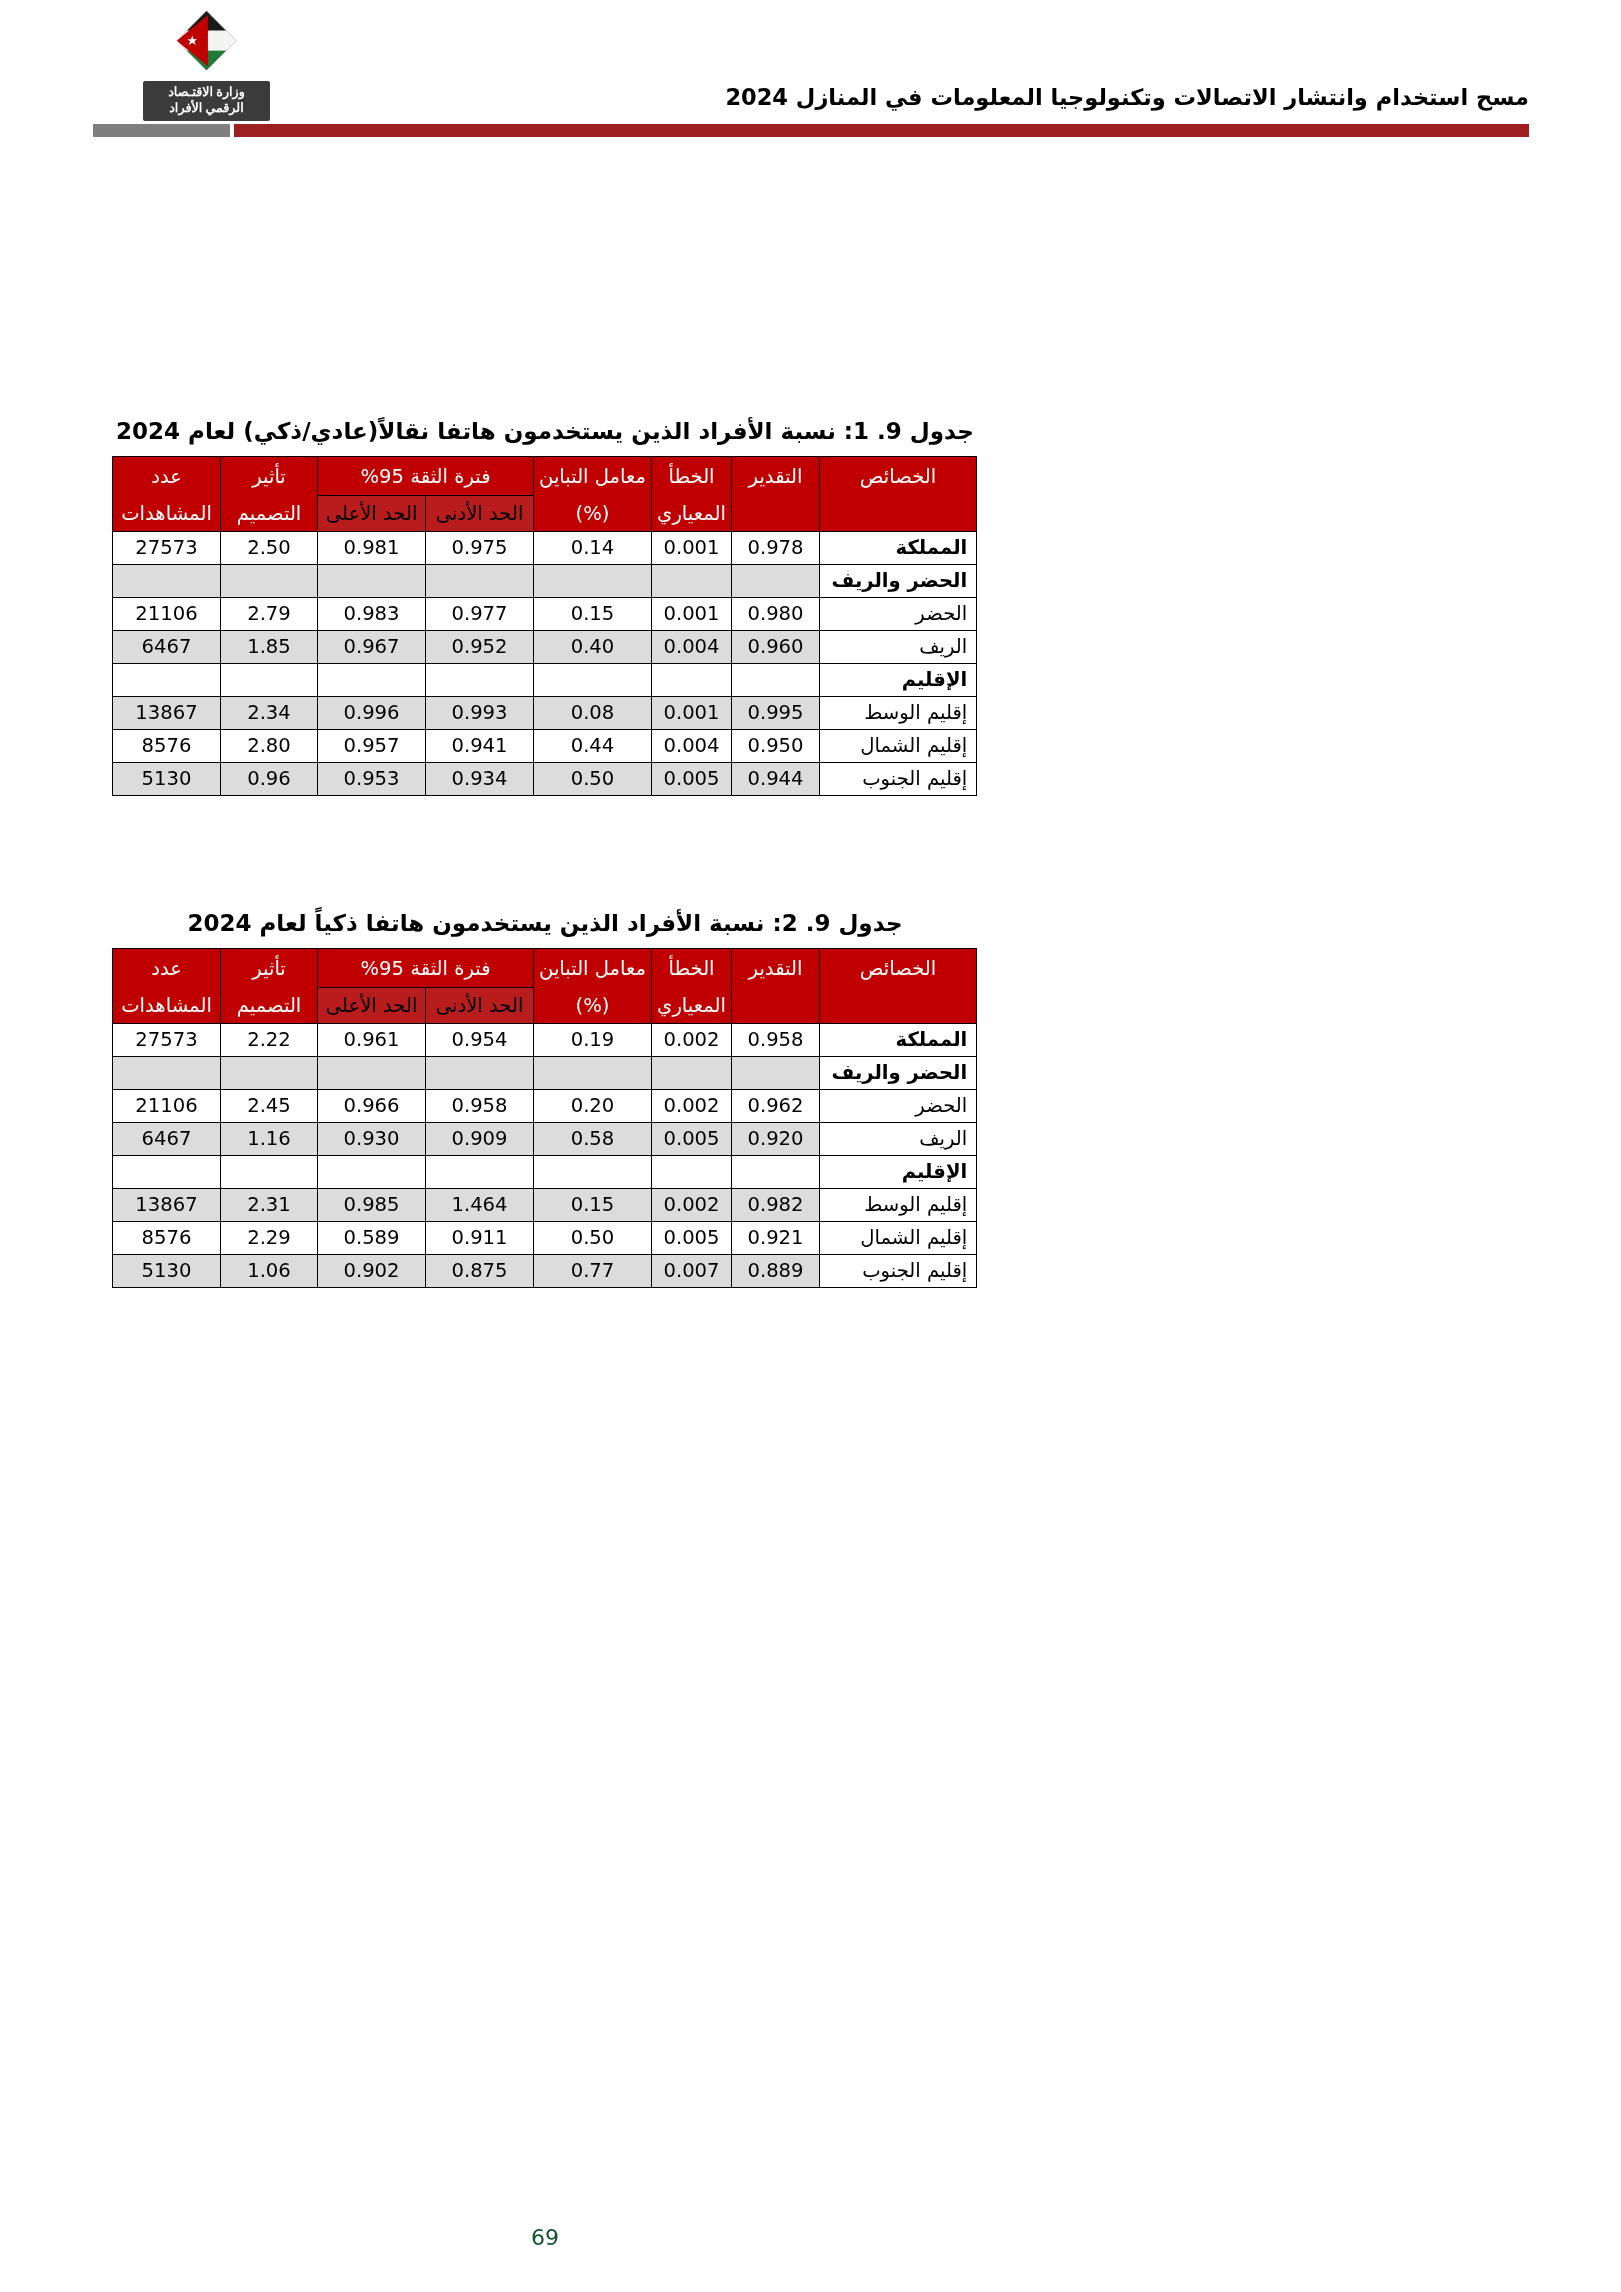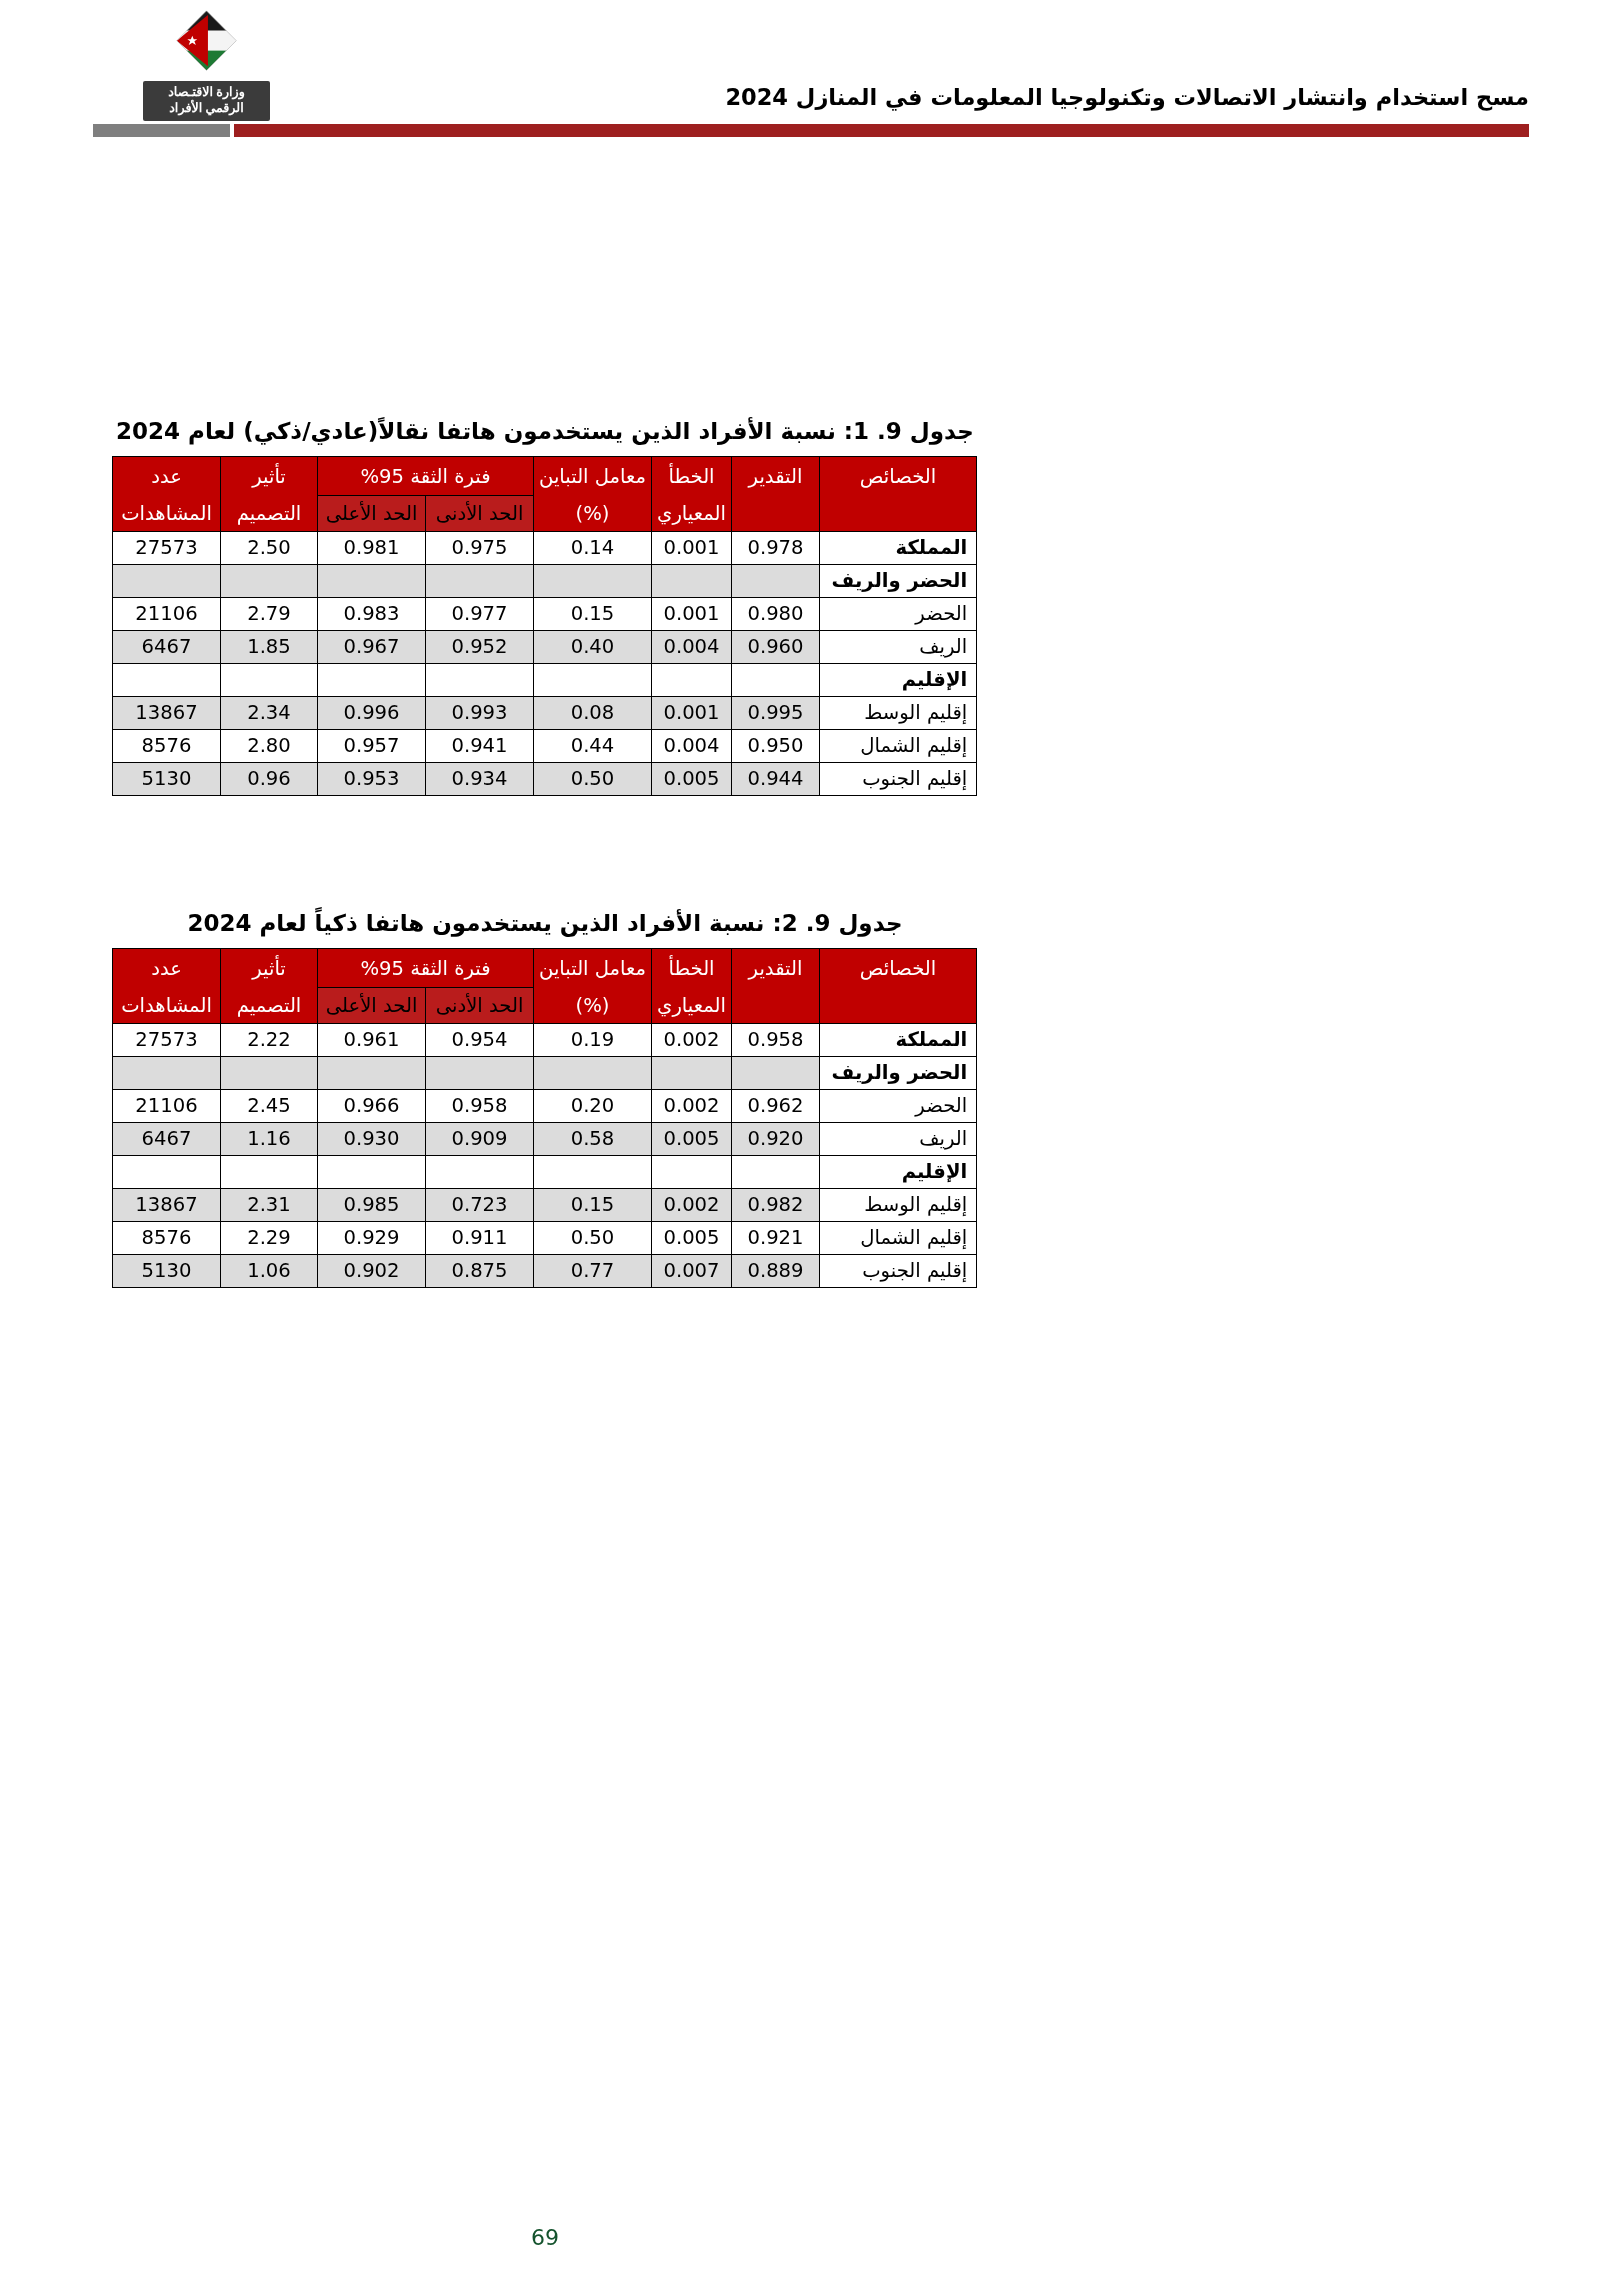--- a/index.html
+++ b/index.html
@@ -307,32 +307,32 @@
             <td></td>
             <td></td>
             <td></td>
             <td></td>
           </tr>
           <tr class="alt">
             <td class="label">إقليم الوسط</td>
             <td>0.982</td>
             <td>0.002</td>
             <td>0.15</td>
-            <td>0.723</td>
+            <td>1.464</td>
             <td>0.985</td>
             <td>2.31</td>
             <td>13867</td>
           </tr>
           <tr>
             <td class="label">إقليم الشمال</td>
             <td>0.921</td>
             <td>0.005</td>
             <td>0.50</td>
             <td>0.911</td>
-            <td>0.929</td>
+            <td>0.589</td>
             <td>2.29</td>
             <td>8576</td>
           </tr>
           <tr class="alt">
             <td class="label">إقليم الجنوب</td>
             <td>0.889</td>
             <td>0.007</td>
             <td>0.77</td>
             <td>0.875</td>
             <td>0.902</td>

